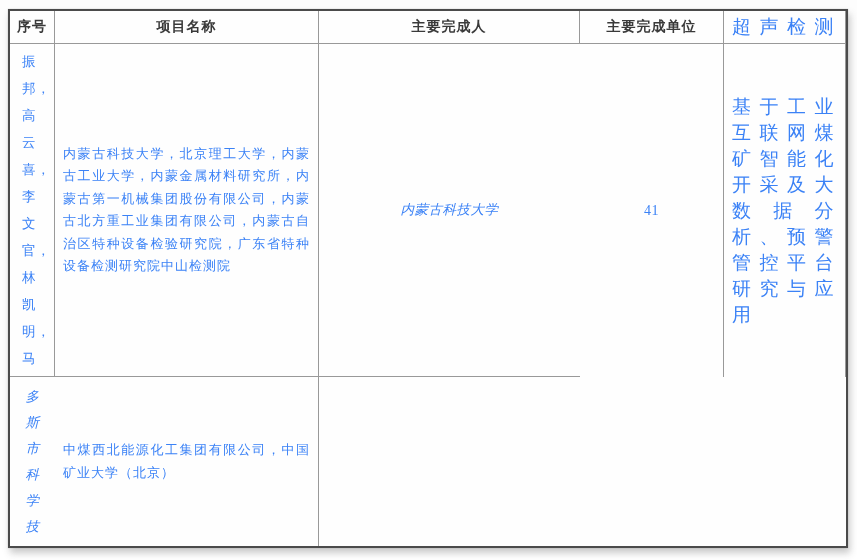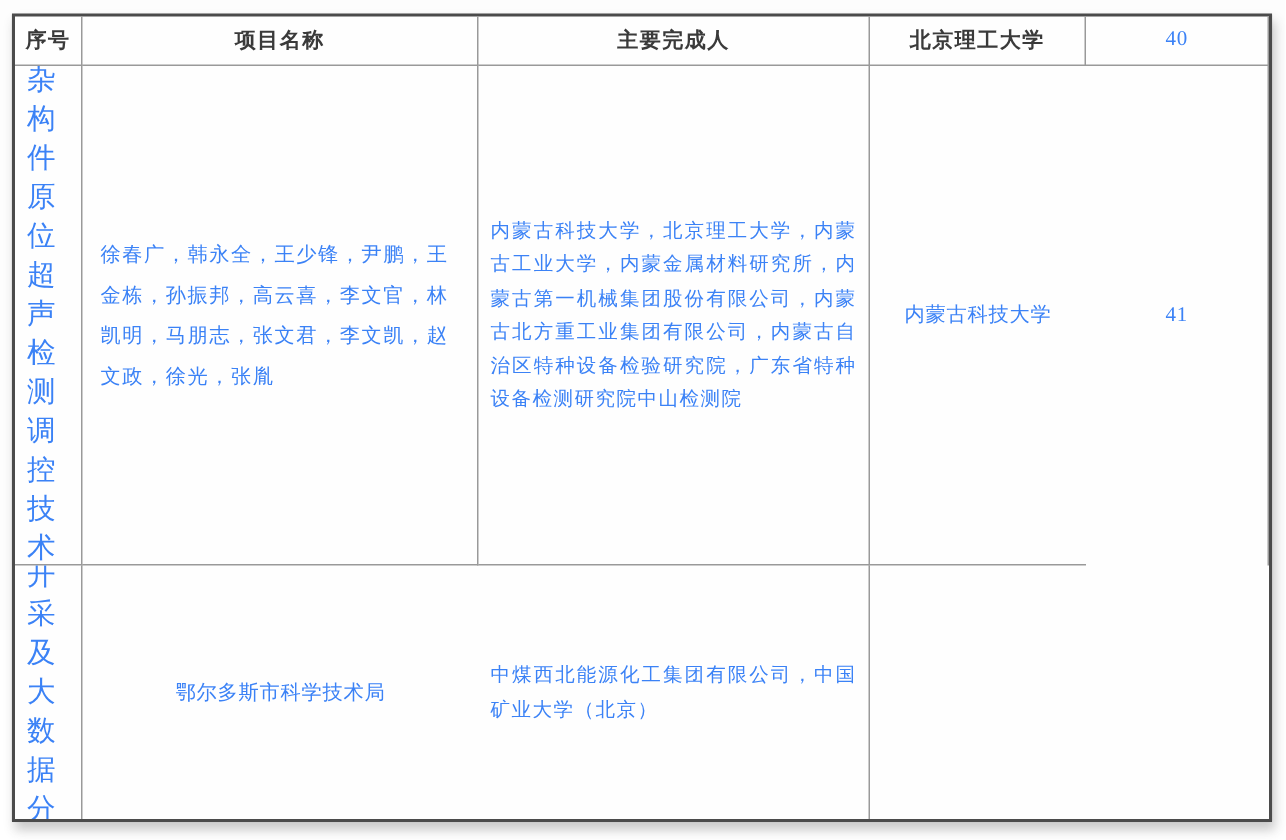--- a/index.html
+++ b/index.html
@@ -76,40 +76,39 @@
   }
   .units { padding: 0 8px; }
   .units .inner {
     font-size: 13px;
     line-height: 22.5px;
     letter-spacing: 1px;
     text-align: justify;
     text-align-last: left;
     text-justify: inter-character;
   }
-  .nominator { padding: 0 12px; }
+  .nominator { padding: 0 12px; font-style: italic; }
   .nominator .inner {
     font-size: 13.5px;
     line-height: 26px;
     letter-spacing: 0.5px;
     text-align: center;
   }
 </style>
 </head>
 <body>
 
 <div class="sheet">
   <div class="award-table">
 
     <div class="cell th">序号</div>
     <div class="cell th">项目名称</div>
     <div class="cell th">主要完成人</div>
-    <div class="cell th">北京理工大学</div>
+    <div class="cell th">主要完成单位</div>
 
-    <div class="cell serial">40</div>
     <div class="cell project">
       <span class="inner">大型复杂构件原位超声检测调控技术与应用</span>
     </div>
     <div class="cell people">
       <span class="inner">徐春广，韩永全，王少锋，尹鹏，王金栋，孙振邦，高云喜，李文官，林凯明，马朋志，张文君，李文凯，赵文政，徐光，张胤</span>
     </div>
     <div class="cell units">
       <span class="inner">内蒙古科技大学，北京理工大学，内蒙古工业大学，内蒙金属材料研究所，内蒙古第一机械集团股份有限公司，内蒙古北方重工业集团有限公司，内蒙古自治区特种设备检验研究院，广东省特种设备检测研究院中山检测院</span>
     </div>
     <div class="cell nominator last-col">

